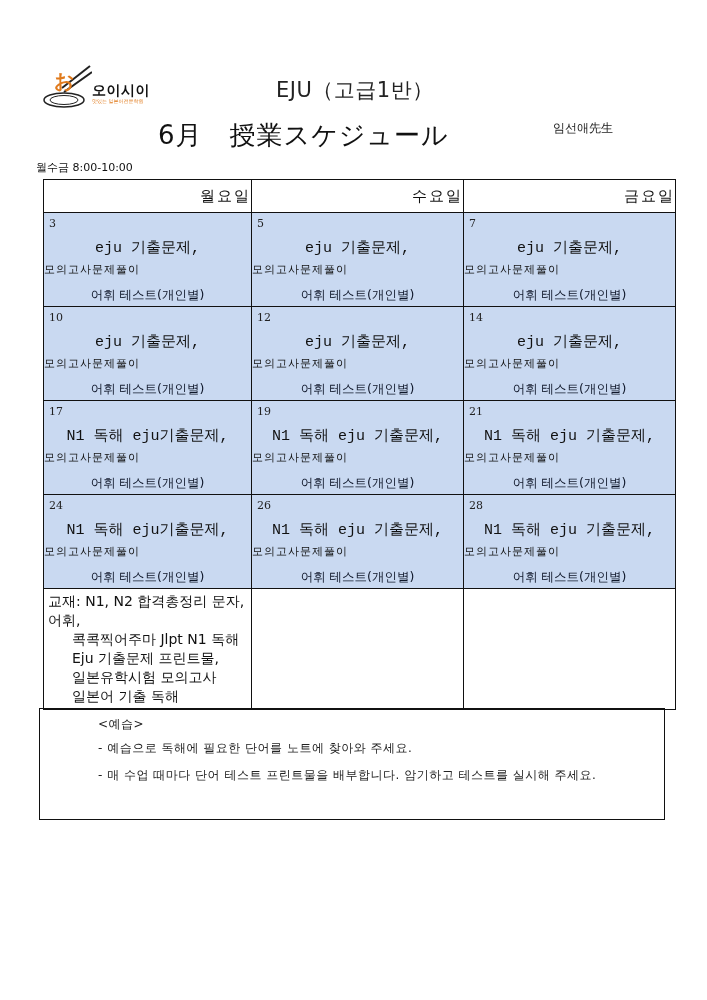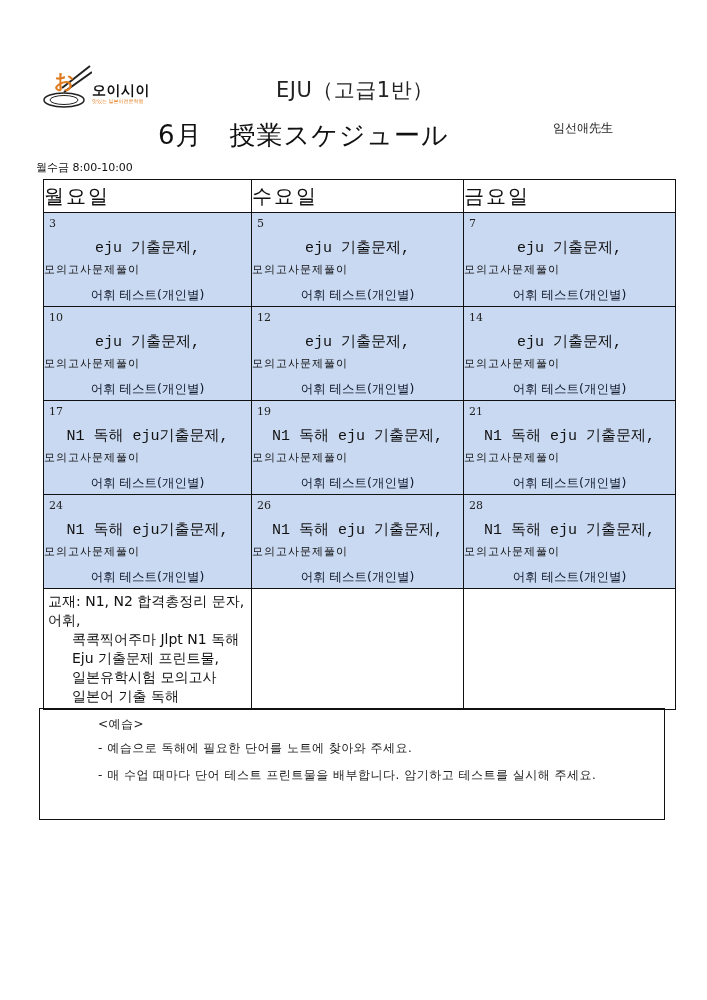--- a/index.html
+++ b/index.html
@@ -10,21 +10,21 @@
     .logo-text { position: absolute; left: 50px; top: 20px; font-size: 14px; font-weight: bold; color: #111; letter-spacing: 0.5px; }
     .logo-sub { position: absolute; left: 50px; top: 36px; font-size: 5px; color: #e07a1c; white-space: nowrap; }
 
     .title-1 { position: absolute; left: 276px; top: 76px; font-size: 21px; color: #222; letter-spacing: 0.5px; }
     .title-2 { position: absolute; left: 158px; top: 106px; font-size: 26px; color: #111; letter-spacing: 1px; white-space: pre; margin-top: 12px; }
     .teacher { position: absolute; left: 517px; top: 120px; font-size: 12px; color: #222; margin-left: 36px; }
     .time-label { position: absolute; left: 36px; top: 160px; font-size: 11px; color: #111; }
 
     table.schedule { position: absolute; left: 43px; top: 179px; width: 632px; border-collapse: collapse; table-layout: fixed; }
     table.schedule td, table.schedule th { border: 1px solid #111; }
-    table.schedule th { height: 33px; font-weight: normal; font-size: 20px; text-align: left; background: #ffffff; letter-spacing: 2px; }
+    table.schedule th { height: 33px; font-weight: normal; font-size: 15px; text-align: right; background: #ffffff; letter-spacing: 2px; }
     col.c1 { width: 208px; } col.c2 { width: 212px; } col.c3 { width: 212px; }
 
     td.day { background: #c9d9f1; height: 94px; vertical-align: top; position: relative; padding: 0; }
     .day-num { position: absolute; left: 5px; top: 4px; font-size: 11px; font-family: "DejaVu Serif", "Liberation Serif", serif; color: #222; }
     .l1 { position: absolute; left: 0; right: 0; top: 25px; text-align: center; font-size: 15px; color: #111; font-family: Liberation Mono, monospace; }
     .l2 { position: absolute; left: 0; right: 0; top: 49px; text-align: left; font-size: 11px; color: #111; letter-spacing: 1px; }
     .l3 { position: absolute; left: 0; right: 0; top: 74px; text-align: center; font-size: 12.5px; color: #0f172a; }
 
     td.notes { height: 93px; vertical-align: top; padding: 3px 4px; font-size: 14px; line-height: 19px; background: #ffffff; }
     td.notes .ind { padding-left: 24px; }

